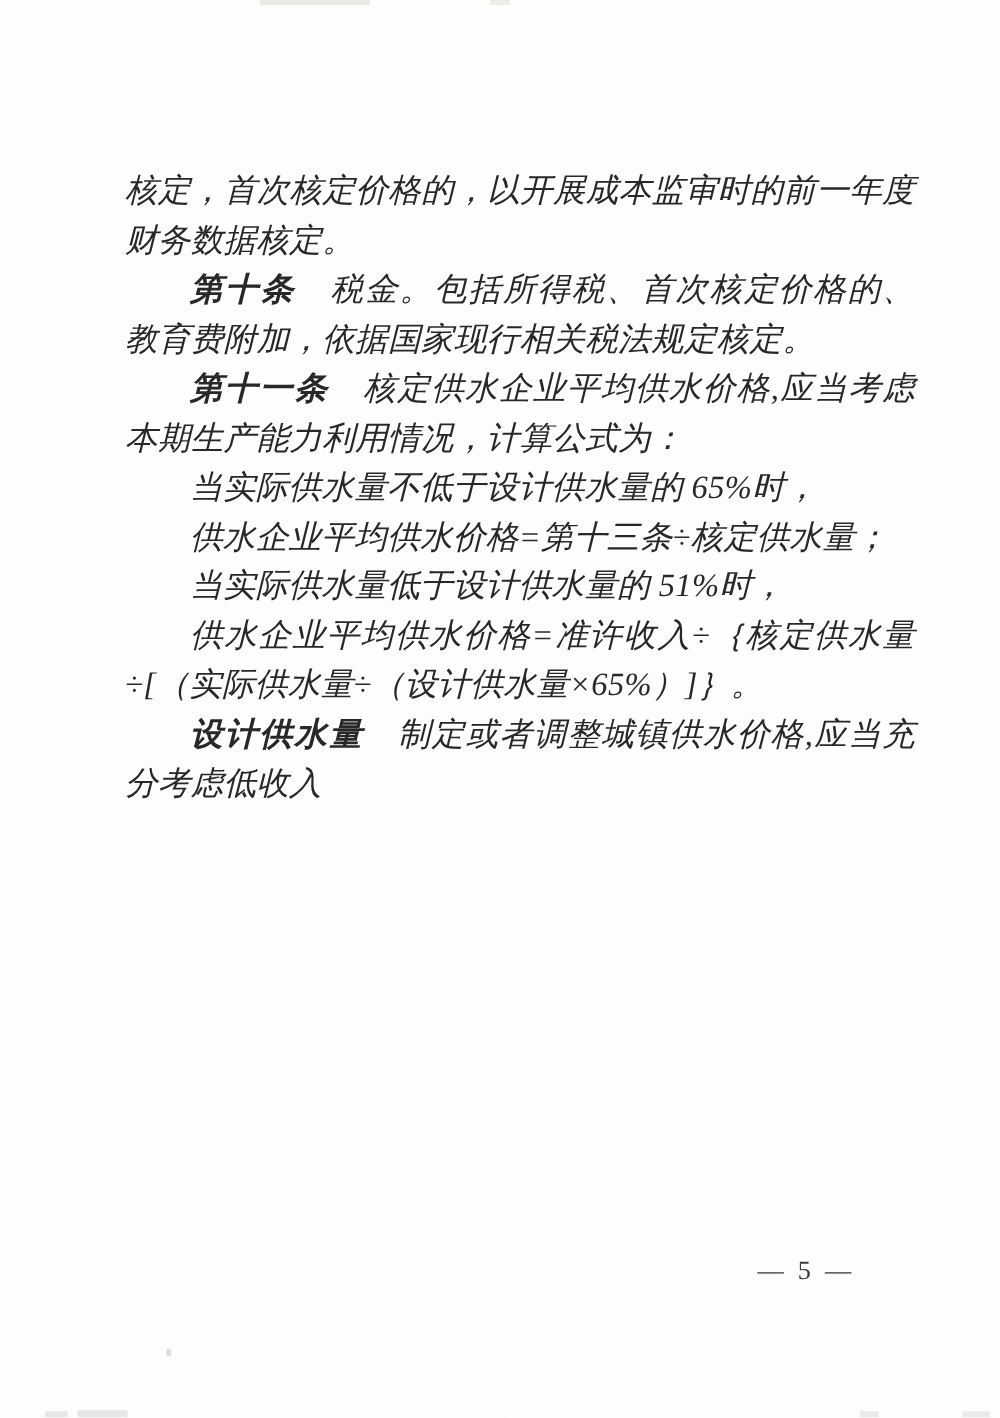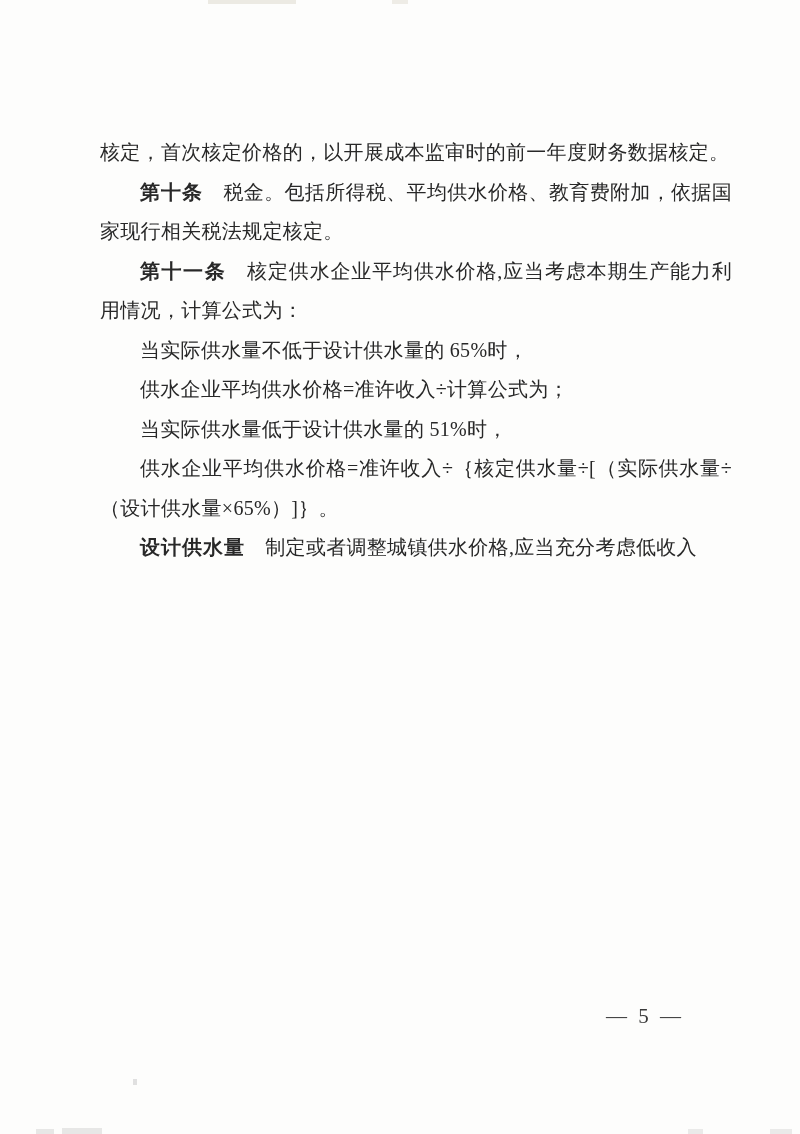--- a/index.html
+++ b/index.html
@@ -13,24 +13,25 @@
     position: relative;
     width: 800px; height: 1134px;
     background: #fdfdfc;
     overflow: hidden;
     color: #282828;
   }
   .content {
     position: absolute;
     left: 100px; top: 133px;
     width: 632px;
-    font-size: 20px;
+    font-size: 26px;
     line-height: 39.5px;
     text-align: justify;
     letter-spacing: 0.3px;
+    font-style: italic;
   }
   .para { margin: 0; }
   .para.indent { text-indent: 2em; }
   .art {
     font-weight: bold;
     font-family: "Liberation Sans", sans-serif;
     letter-spacing: 1px;
   }
   .footer {
     position: absolute;
@@ -56,27 +57,27 @@
 
 <div class="page">
 
   <div class="artifact a-top-1"></div>
   <div class="artifact a-top-2"></div>
 
   <main class="content">
 
     <p class="para"><b class="art"></b><span>核定，首次核定价格的，以开展成本监审时的前一年度财务数据核定。</span></p>
 
-    <p class="para indent"><b class="art">第十条</b><span>　税金。包括所得税、平均供水价格、教育费附加，依据国家现行相关税法规定核定。</span></p>
+    <p class="para indent"><b class="art">第十条</b><span>　税金。包括所得税、首次核定价格的、教育费附加，依据国家现行相关税法规定核定。</span></p>
 
     <p class="para indent"><b class="art">第十一条</b><span>　核定供水企业平均供水价格,应当考虑本期生产能力利用情况，计算公式为：</span></p>
 
     <p class="para indent"><span>当实际供水量不低于设计供水量的 65%时，</span></p>
 
-    <p class="para indent"><span>供水企业平均供水价格=准许收入÷计算公式为；</span></p>
+    <p class="para indent"><span>供水企业平均供水价格=第十三条÷核定供水量；</span></p>
 
     <p class="para indent"><span>当实际供水量低于设计供水量的 51%时，</span></p>
 
     <p class="para indent"><span>供水企业平均供水价格=准许收入÷｛核定供水量÷[（实际供水量÷（设计供水量×65%）]｝。</span></p>
 
 
 
     <p class="para indent"><b class="art">设计供水量</b><span>　制定或者调整城镇供水价格,应当充分考虑低收入</span></p>
 
   </main>

